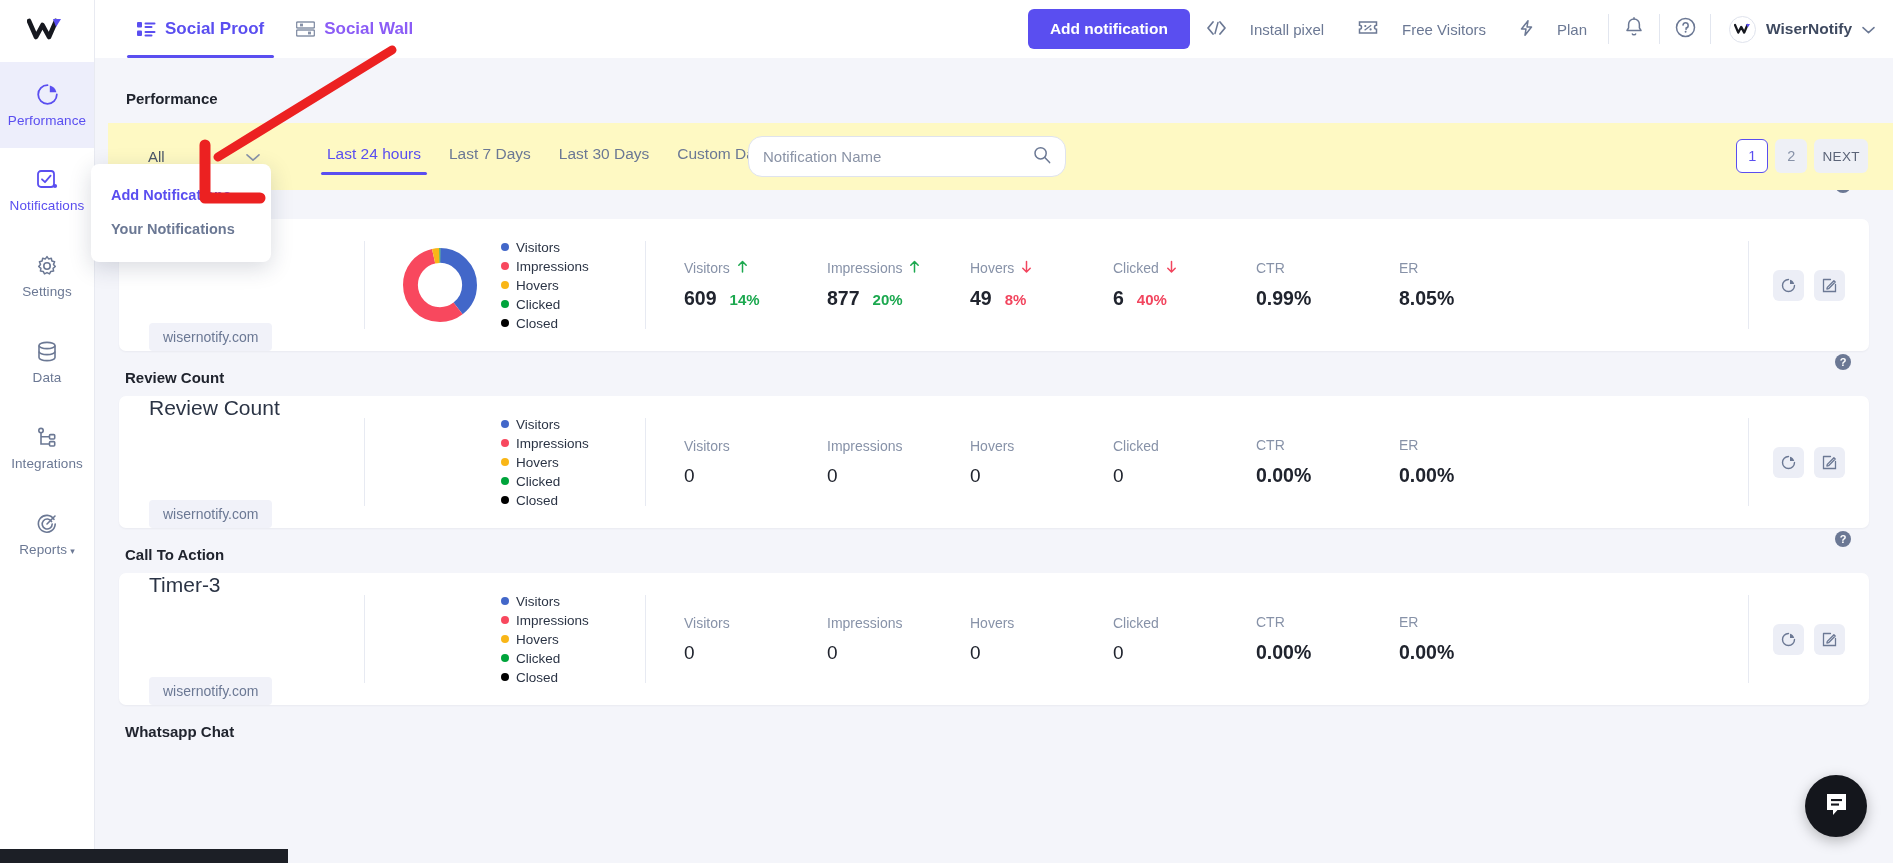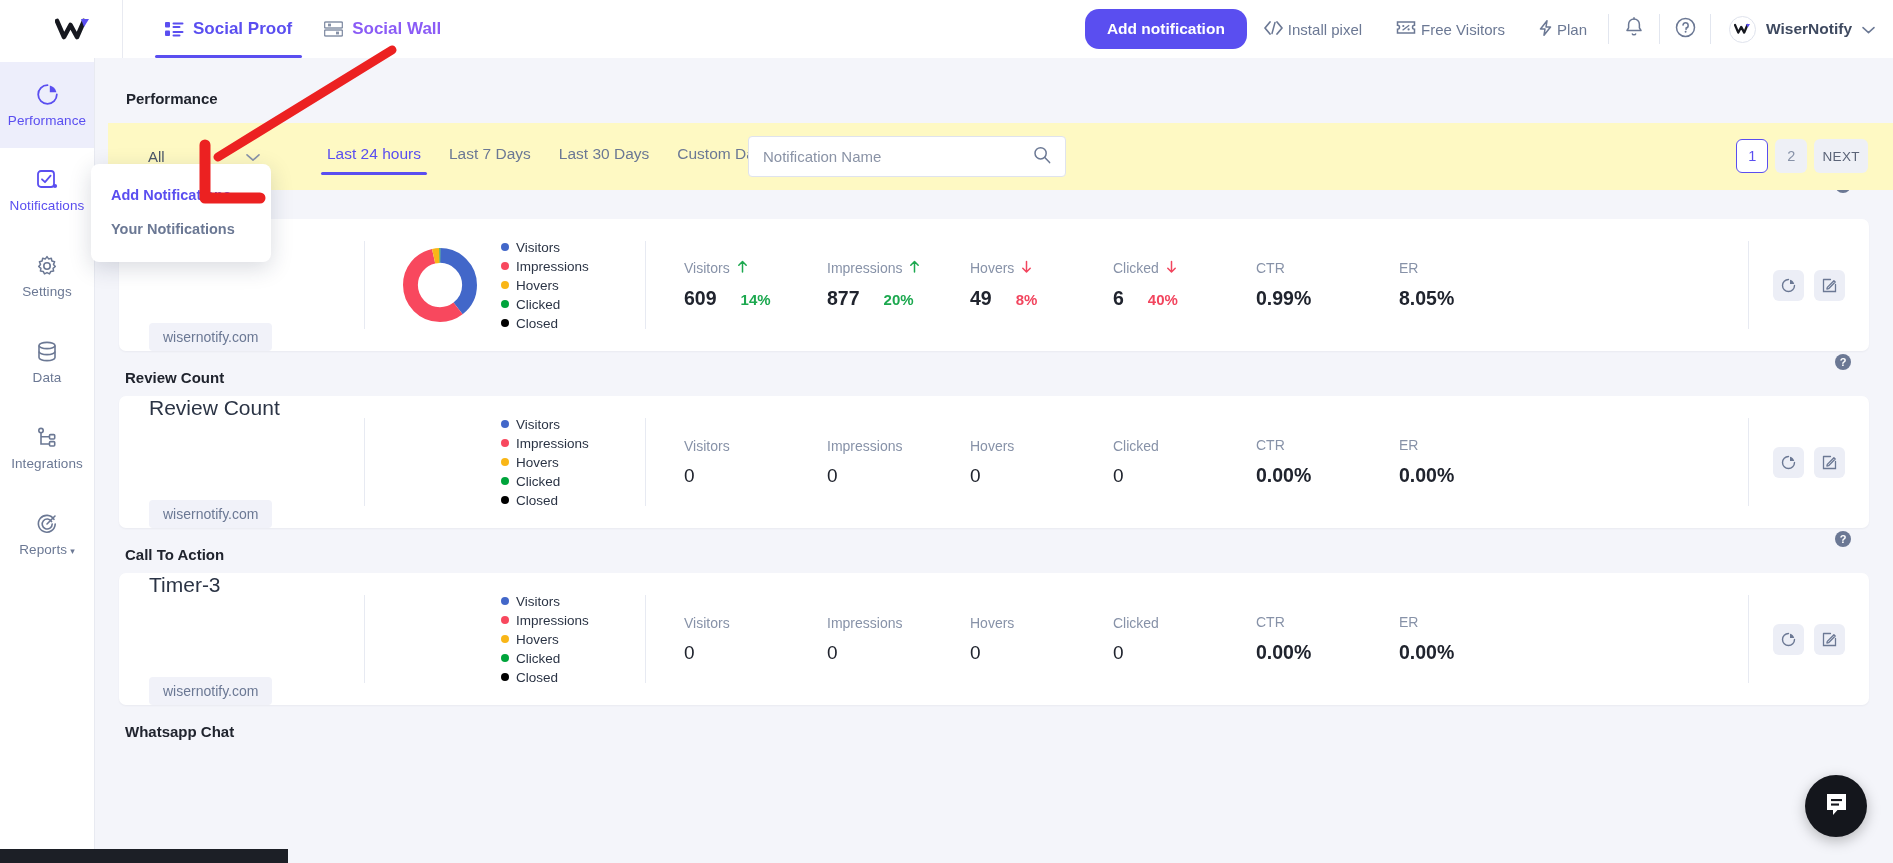--- a/index.html
+++ b/index.html
@@ -9,21 +9,20 @@
     background: #f4f5fa;
     overflow: hidden;
   }
   .app { position: relative; width: 1893px; height: 863px; }
 
   
   .topbar {
     position: absolute; top: 0; left: 0; width: 1893px; height: 58px;
     background: #ffffff; display: flex; align-items: flex-start;
     z-index: 40;
-    padding-left: 28px;
   }
   .logo-box {
     width: 95px; height: 58px; display: flex; align-items: center;
     justify-content: center; border-right: 1px solid #e8eaf1;
   }
   .logo-mark { position: relative; width: 40px; height: 26px; }
   .logo-mark svg { display: block; }
 
   .toptabs { display: flex; align-items: stretch; height: 58px; margin-left: 26px; }
   .toptab {
@@ -37,25 +36,25 @@
     height: 3px; background: #5a4ef0; border-radius: 2px;
   }
   .toptab svg { display: block; }
 
   .top-right {
     margin-left: auto; display: flex; align-items: center; height: 58px;
     padding-right: 18px; gap: 0;
   }
   .add-notif-btn {
     background: #5a4ef0; color: #fff; font-size: 15.5px; font-weight: bold;
-    border: none; border-radius: 14px; padding: 0 22px; height: 40px;
+    border: none; border-radius: 6px; padding: 0 22px; height: 40px;
     cursor: pointer; font-family: inherit; white-space: nowrap;
   }
   .top-link {
-    display: flex; align-items: center; gap: 5px; color: #6b7894;
+    display: flex; align-items: center; gap: 24px; color: #6b7894;
     font-size: 15px; padding: 0 17px; cursor: pointer; height: 34px;
     white-space: nowrap;
   }
   .vdiv { width: 1px; height: 30px; background: #e2e6ef; margin: 0 4px; }
   .icon-btn {
     width: 42px; height: 40px; display: flex; align-items: center;
     justify-content: center; cursor: pointer; color: #6b7894;
   }
   .user-chip {
     display: flex; align-items: center; gap: 10px; padding-left: 14px;
@@ -107,21 +106,21 @@
     cursor: pointer; position: relative; white-space: nowrap;
   }
   .dr-item.active { color: #5a4ef0; }
   .dr-item.active::after {
     content: ""; position: absolute; left: 8px; right: 8px; bottom: 0;
     height: 3px; background: #5a4ef0; border-radius: 2px;
   }
 
   .searchbox {
     position: absolute; left: 640px; top: 13px; width: 318px; height: 41px;
-    border: 1px solid #dfe3ed; border-radius: 4px; background: #fff;
+    border: 1px solid #dfe3ed; border-radius: 14px; background: #fff;
     display: flex; align-items: center; padding: 0 14px;
   }
   .searchbox input {
     border: none; outline: none; font-size: 15px; color: #4a5568;
     flex: 1; font-family: inherit; background: transparent;
   }
   .searchbox input::placeholder { color: #8a93a6; }
   .search-icon { color: #6b7894; }
 
   .pager { position: absolute; right: 38px; top: 16px; display: flex; align-items: center; gap: 7px; }
@@ -168,21 +167,21 @@
   .donut { width: 78px; height: 78px; flex: none; }
   .legend { display: flex; flex-direction: column; gap: 4px; }
   .legend-row { display: flex; align-items: center; gap: 7px; font-size: 13.5px; color: #2b3445; }
   .dot { width: 8px; height: 8px; border-radius: 50%; flex: none; }
 
   .legend-only { width: 280px; display: flex; align-items: center; padding-left: 136px; }
 
   .stats { flex: 1; display: flex; align-items: center; padding-left: 38px; }
   .stat { width: 143px; display: flex; flex-direction: column; gap: 11px; }
   .stat-head { display: flex; align-items: center; gap: 7px; font-size: 14px; color: #8792a8; }
-  .stat-val { display: flex; align-items: baseline; gap: 24px; }
+  .stat-val { display: flex; align-items: baseline; gap: 13px; }
   .stat-num { font-size: 19.5px; color: #20242e; font-weight: bold; }
   .stat-num.zero { font-weight: normal; font-size: 19px; }
   .stat-delta { font-size: 15px; font-weight: bold; }
   .up { color: #1ca84f; }
   .down { color: #f2455e; }
 
   .card-actions {
     width: 120px; display: flex; align-items: center; justify-content: center;
     gap: 10px; position: relative;
   }

